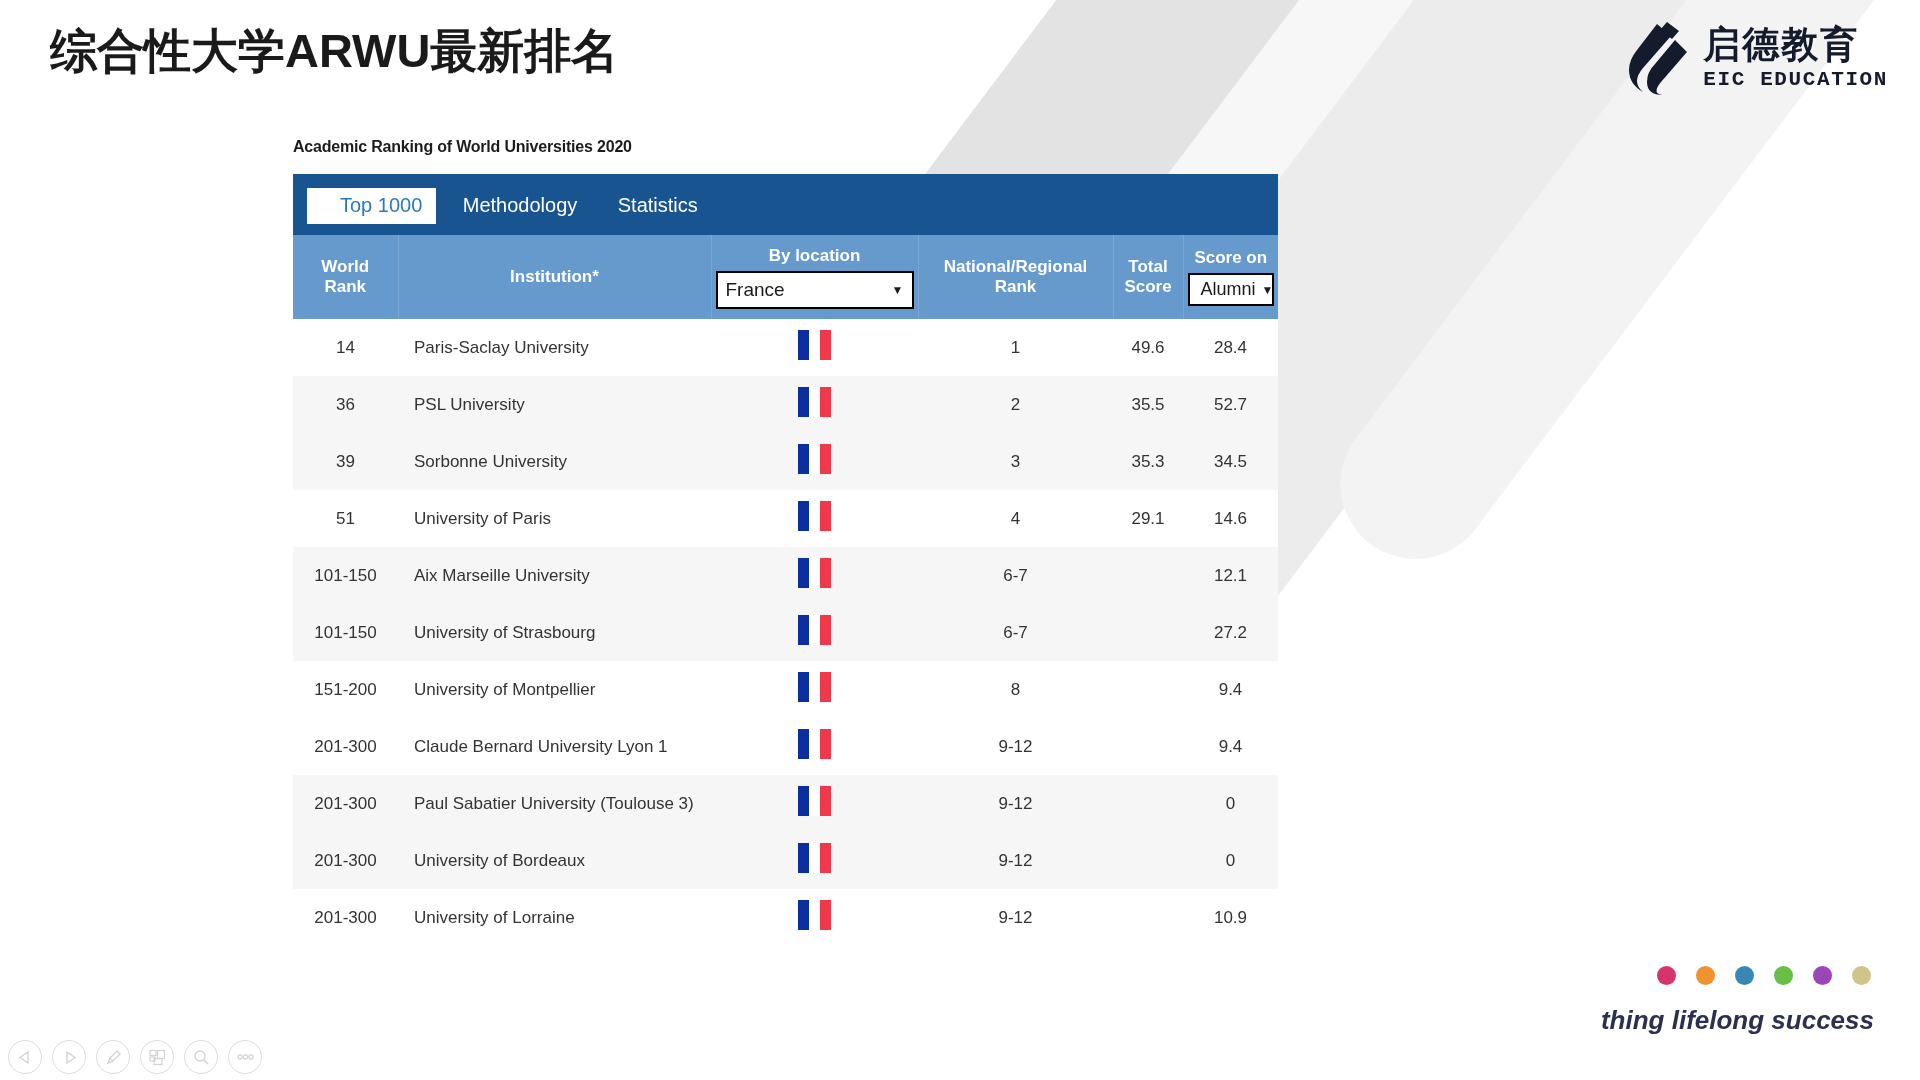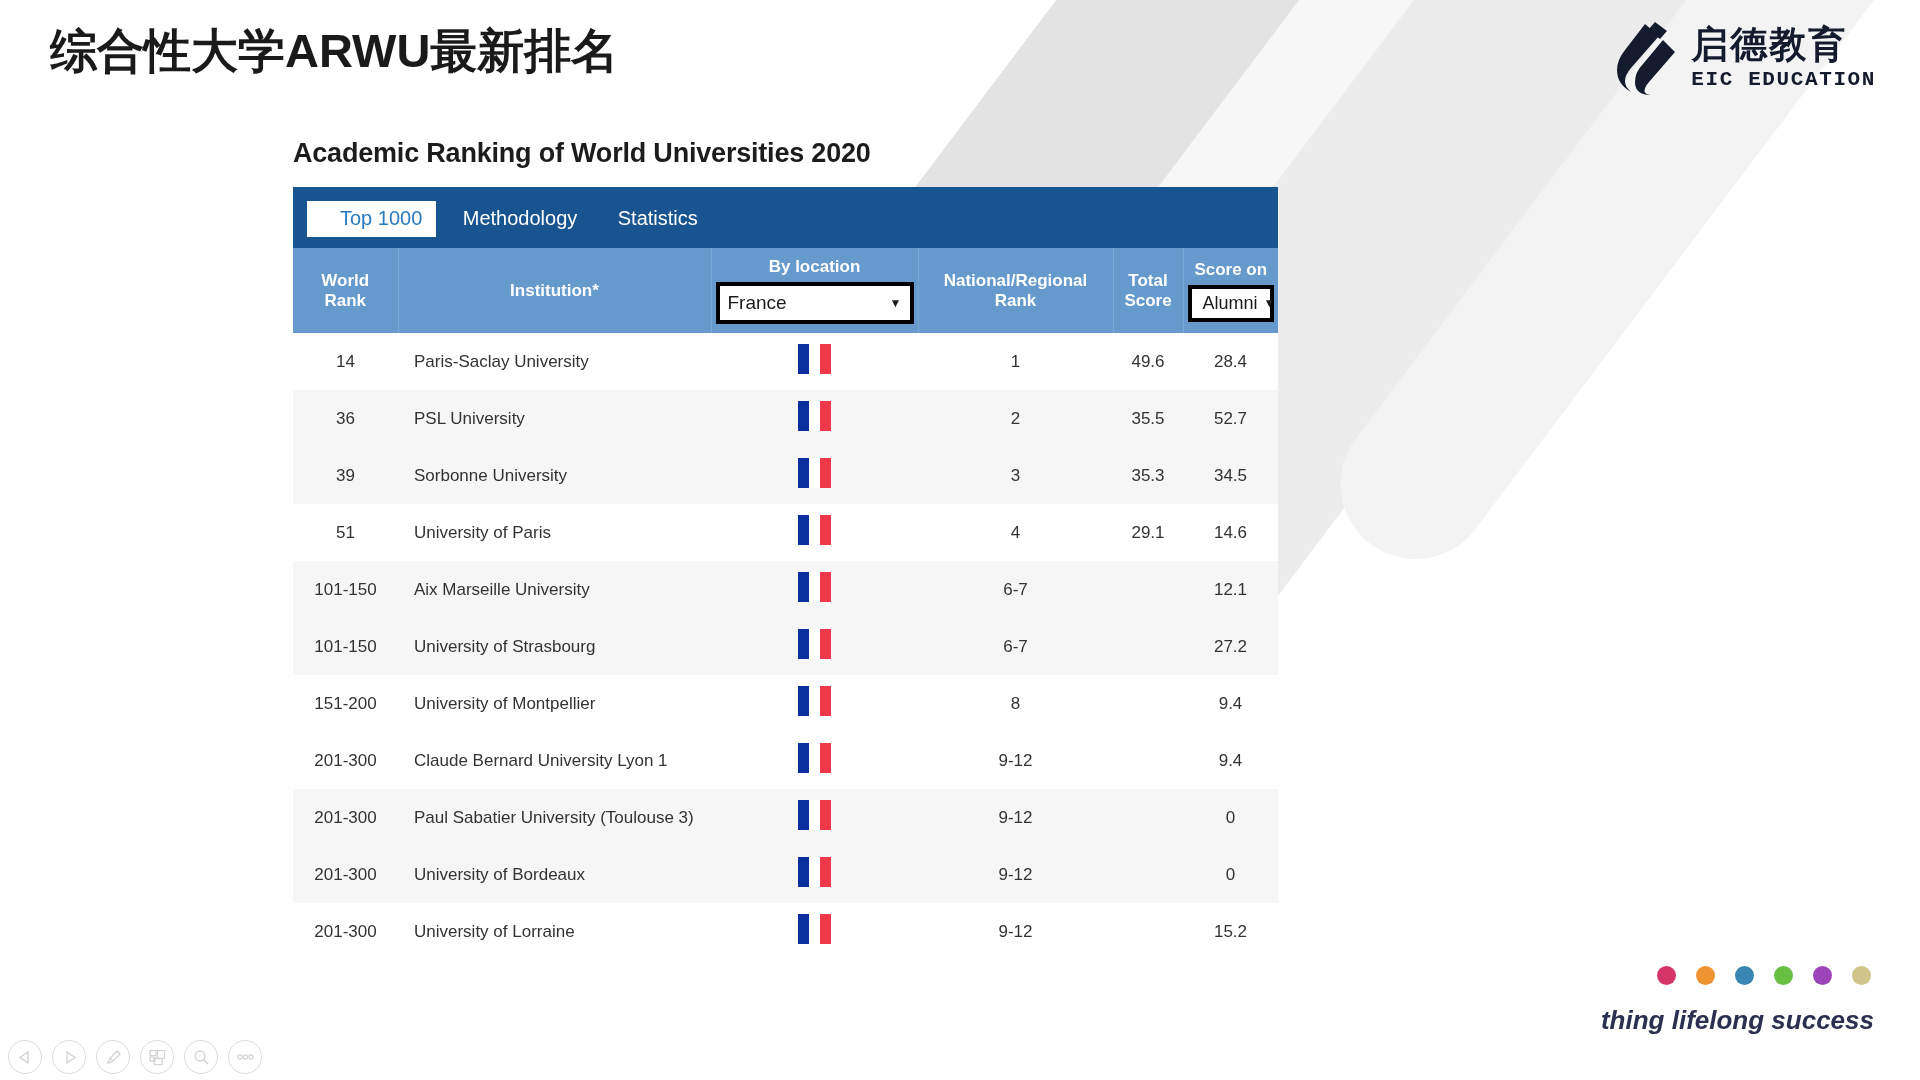--- a/index.html
+++ b/index.html
@@ -38,34 +38,34 @@
   }
 
   
   .slide-title {
     position:absolute; left:50px; top:20px; z-index:5;
     font-size:47px; font-weight:bold; color:#1a1a1a;
     letter-spacing:0px; white-space:nowrap;
   }
 
   
-  .logo { position:absolute; right:44px; top:22px; z-index:6; display:flex; align-items:center; gap:14px; }
+  .logo { position:absolute; right:32px; top:22px; z-index:6; display:flex; align-items:center; gap:14px; }
   .logo-mark { width:62px; height:74px; position:relative; }
   .logo-mark svg { display:block; }
   .logo-text { display:flex; flex-direction:column; align-items:flex-start; }
   .logo-cn { font-size:37px; font-weight:bold; color:#141b2d; letter-spacing:2px; line-height:1.05; }
   .logo-en {
     font-family:Liberation Mono, monospace; font-weight:bold;
     font-size:21px; color:#141b2d; letter-spacing:1.6px; line-height:1.2; margin-top:2px;
   }
 
   
   .arwu { position:absolute; left:293px; top:138px; width:985px; z-index:4; }
   .arwu-heading {
-    font-size:27px; font-weight:bold; color:#1c1c1c; margin-bottom:18px; letter-spacing:-0.2px;
+    font-size:16px; font-weight:bold; color:#1c1c1c; margin-bottom:18px; letter-spacing:-0.2px;
   }
   .tabbar {
     background:#18548f; padding:14px 0 0 14px; height:61px;
   }
   .tab {
     display:inline-block; font-size:20px; padding:7px 14px 9px 14px;
     color:#ffffff; margin-right:8px; line-height:1;
   }
   .tab.active { background:#ffffff; color:#2a7ac0;padding-left:33px; }
 
@@ -79,21 +79,21 @@
   .col-rank { width:105px; }
   .col-inst { width:313px; }
   .col-loc  { width:207px; }
   .col-nrank{ width:195px; }
   .col-total{ width:70px; }
   .col-score{ width:95px; }
 
   .sel {
     background:#ffffff; color:#1a1a1a; font-size:19px; font-weight:normal;
     padding:6px 8px; margin-top:5px; display:flex; align-items:center;
-    justify-content:space-between; text-align:left; border:4px solid #000000;
+    justify-content:space-between; text-align:left; border:2px solid #000000;
   }
   .sel.small { font-size:18px; padding:4px 11px; }
   .caret { font-size:12px; line-height:1; margin-left:6px; }
 
   tbody td {
     font-size:17px; color:#333333; padding:0; height:57px;
     vertical-align:middle; text-align:center;
   }
   tbody tr { background:#ffffff; }
   tbody tr.alt { background:#f6f6f6; }
@@ -333,21 +333,21 @@
         <tr>
           <td>201-300</td>
           <td class="inst">University of Lorraine</td>
           <td><span class="flag">
               <i class="fb"></i>
               <i class="fw"></i>
               <i class="fr"></i>
             </span></td>
           <td>9-12</td>
           <td></td>
-          <td>15.2</td>
+          <td>10.9</td>
         </tr>
       </tbody>
   </table>
 </div>
 
 <div class="toolbar">
   <div class="tb-btn">
     <svg width="15" height="15" viewBox="0 0 15 15">
         <polygon points="10,2 10,13 2,7.5" fill="none" stroke="#d2d2d2" stroke-width="1.3"></polygon>
       </svg>

